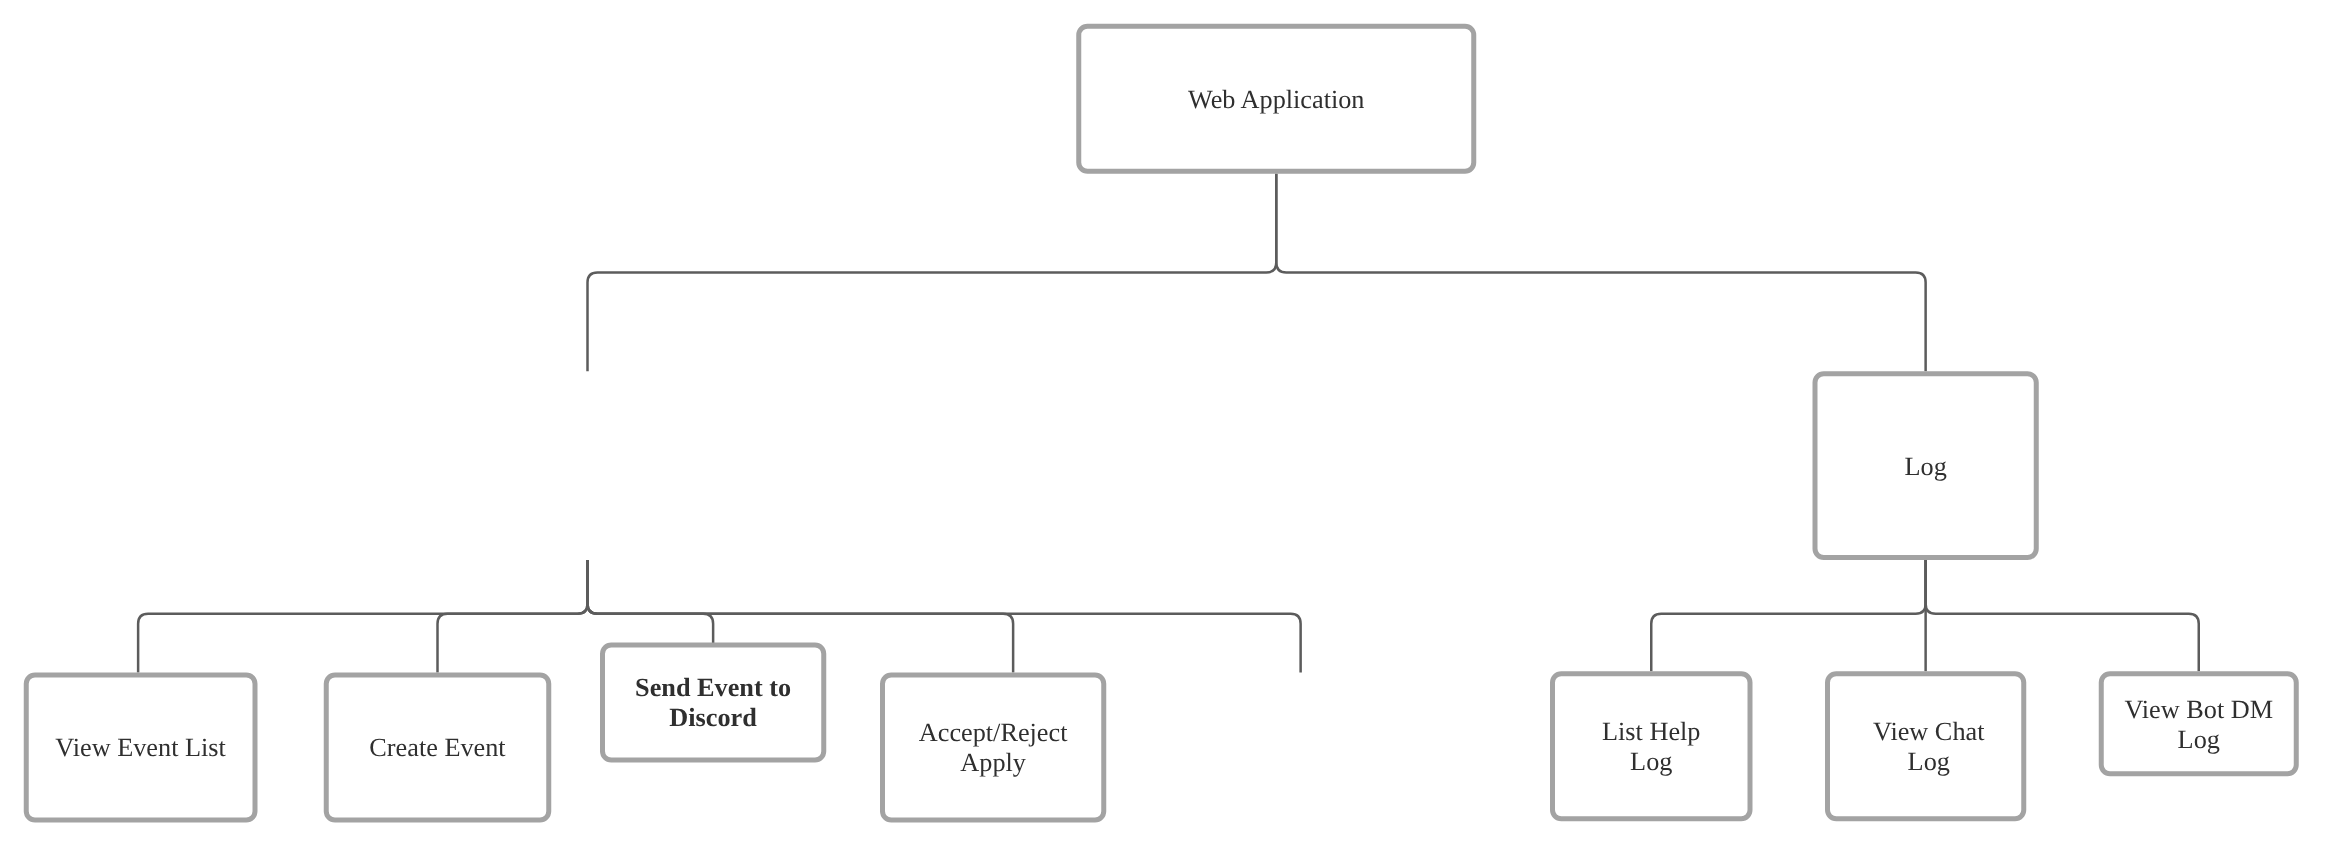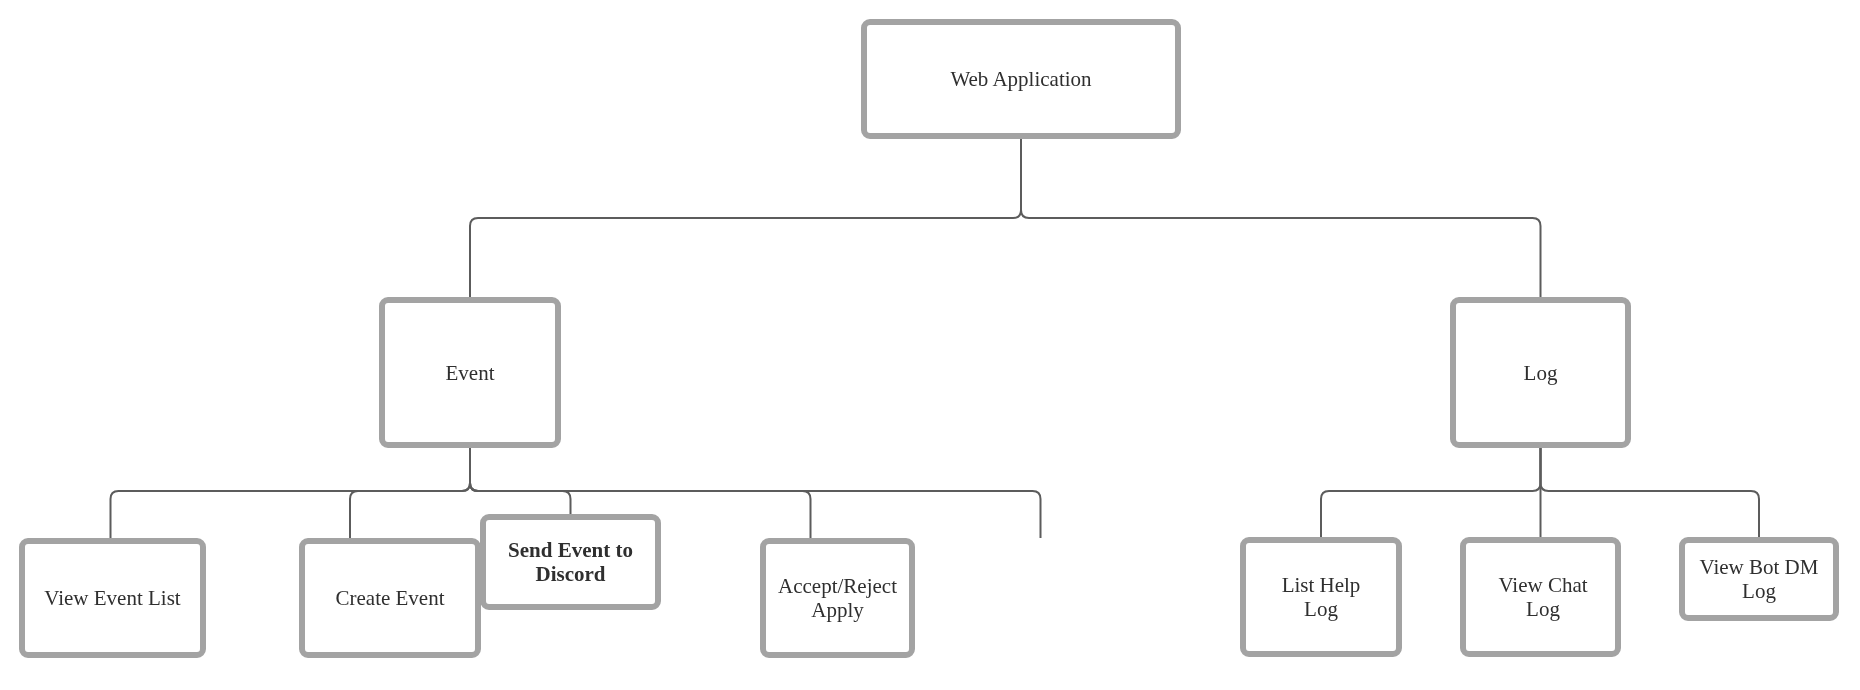--- a/index.html
+++ b/index.html
@@ -18,40 +18,40 @@
   }
   .edges-layer path {
     fill: none;
     stroke: #5c5c5c;
     stroke-width: 2;
   }
   .node {
     position: absolute;
     box-sizing: border-box;
     background: #ffffff;
-    border: 6px solid #a3a3a3;
+    border: 4px solid #a3a3a3;
     border-radius: 9px;
     display: flex;
     align-items: center;
     justify-content: center;
     text-align: center;
     font-size: 21px;
     line-height: 24px;
     color: #2f2f2f;
     white-space: pre-line;
     padding: 4px 10px;
   }
   
   .n-root  { left: 861px;  top: 19px;  width: 320px; height: 120px; }
   .n-event { left: 379px;  top: 297px; width: 182px; height: 151px; }
   .n-log   { left: 1450px; top: 297px; width: 181px; height: 151px; }
   .n-ec1 { left: 19px;   top: 538px; width: 187px; height: 120px; }
-  .n-ec2 { left: 259px;  top: 538px; width: 182px; height: 120px; margin-left: 40px; }
+  .n-ec2 { left: 259px;  top: 538px; width: 182px; height: 120px; }
   .n-ec3 { left: 480px;  top: 514px; width: 181px; height: 96px; font-weight: bold; }
-  .n-ec4 { left: 760px;  top: 538px; width: 155px; height: 120px; }
+  .n-ec4 { left: 704px;  top: 538px; width: 181px; height: 120px; }
   .n-ec5 { left: 959px;  top: 538px; width: 163px; height: 132px; }
   .n-lc1 { left: 1240px; top: 537px; width: 162px; height: 120px; }
   .n-lc2 { left: 1460px; top: 537px; width: 161px; height: 120px; padding-left: 15px; }
   .n-lc3 { left: 1679px; top: 537px; width: 160px; height: 84px; }
 </style>
 </head>
 <body>
 
 <div class="canvas">
 
@@ -63,21 +63,20 @@
     <path d="M 470 448 L 470 483 Q 470 491 478 491 L 562.5 491 Q 570.5 491 570.5 499 L 570.5 538"></path>
     <path d="M 470 448 L 470 483 Q 470 491 478 491 L 802.5 491 Q 810.5 491 810.5 499 L 810.5 538"></path>
     <path d="M 470 448 L 470 483 Q 470 491 478 491 L 1032.5 491 Q 1040.5 491 1040.5 499 L 1040.5 538"></path>
     <path d="M 1540.5 448 L 1540.5 483 Q 1540.5 491 1532.5 491 L 1329 491 Q 1321 491 1321 499 L 1321 537"></path>
     <path d="M 1540.5 448 L 1540.5 537"></path>
     <path d="M 1540.5 448 L 1540.5 483 Q 1540.5 491 1548.5 491 L 1751 491 Q 1759 491 1759 499 L 1759 537"></path>
   </svg>
 
   <div class="node n-root">Web Application</div>
 
-  <div class="node n-event">Event</div>
 
   <div class="node n-log">Log</div>
 
   <div class="node n-ec1">View Event List</div>
 
   <div class="node n-ec2">Create Event</div>
 
   <div class="node n-ec3">Send Event to
 Discord</div>
 

